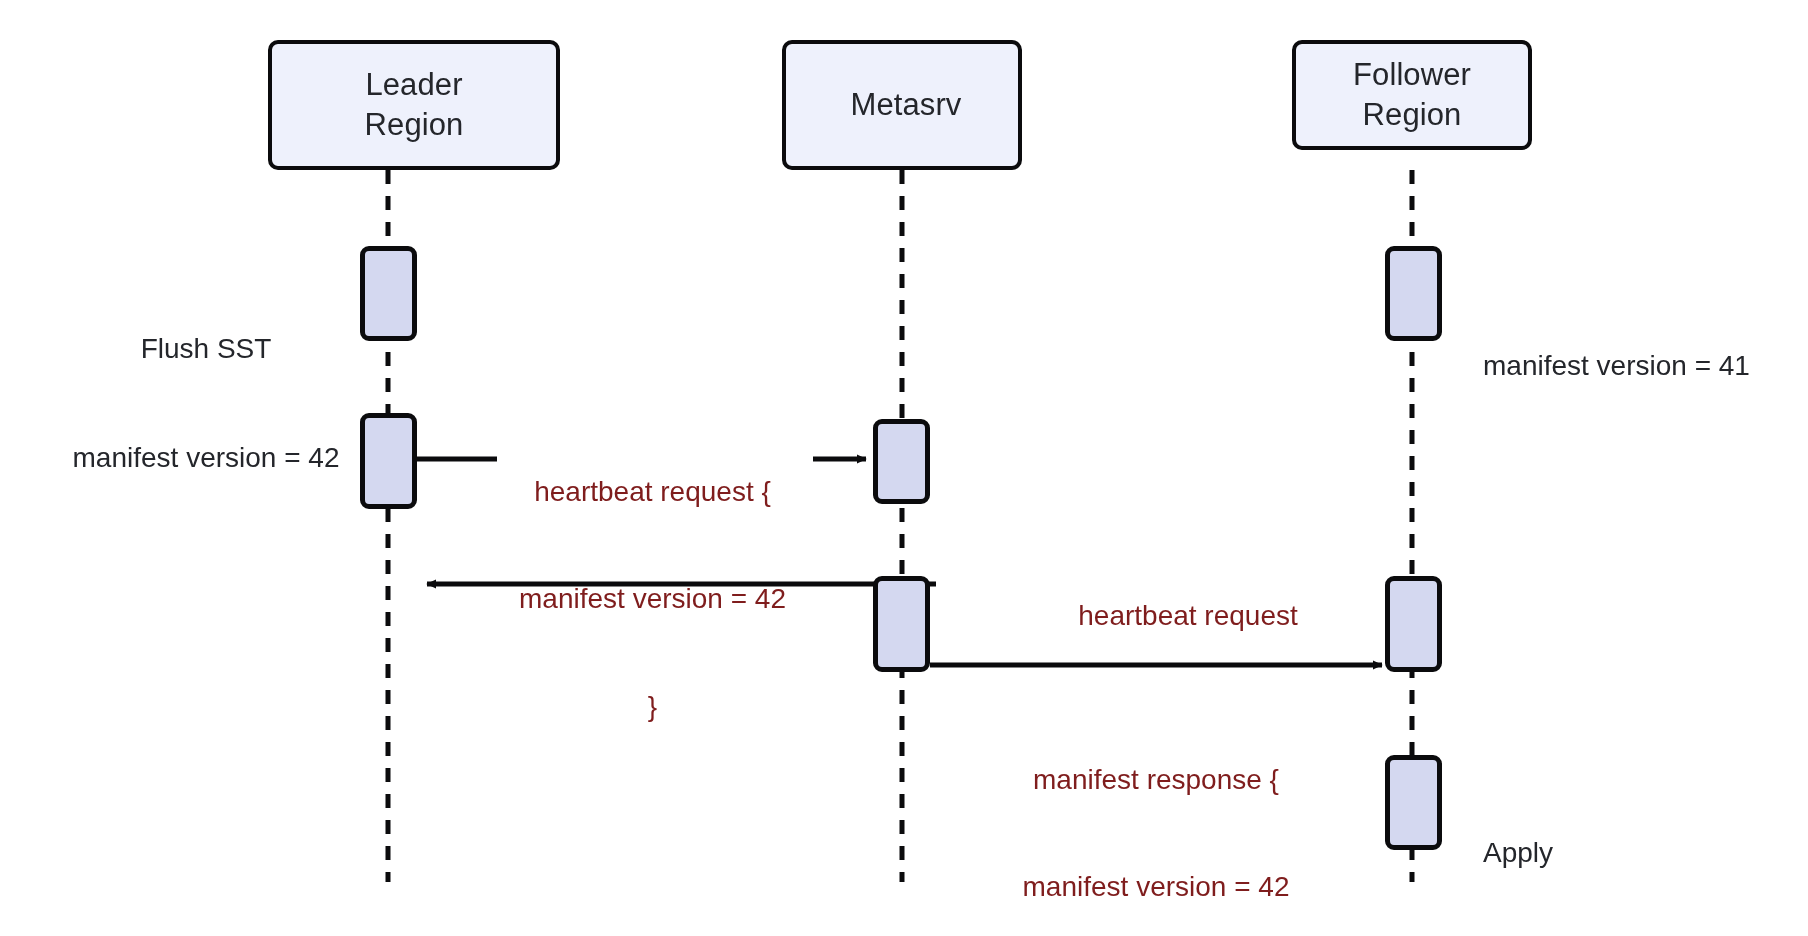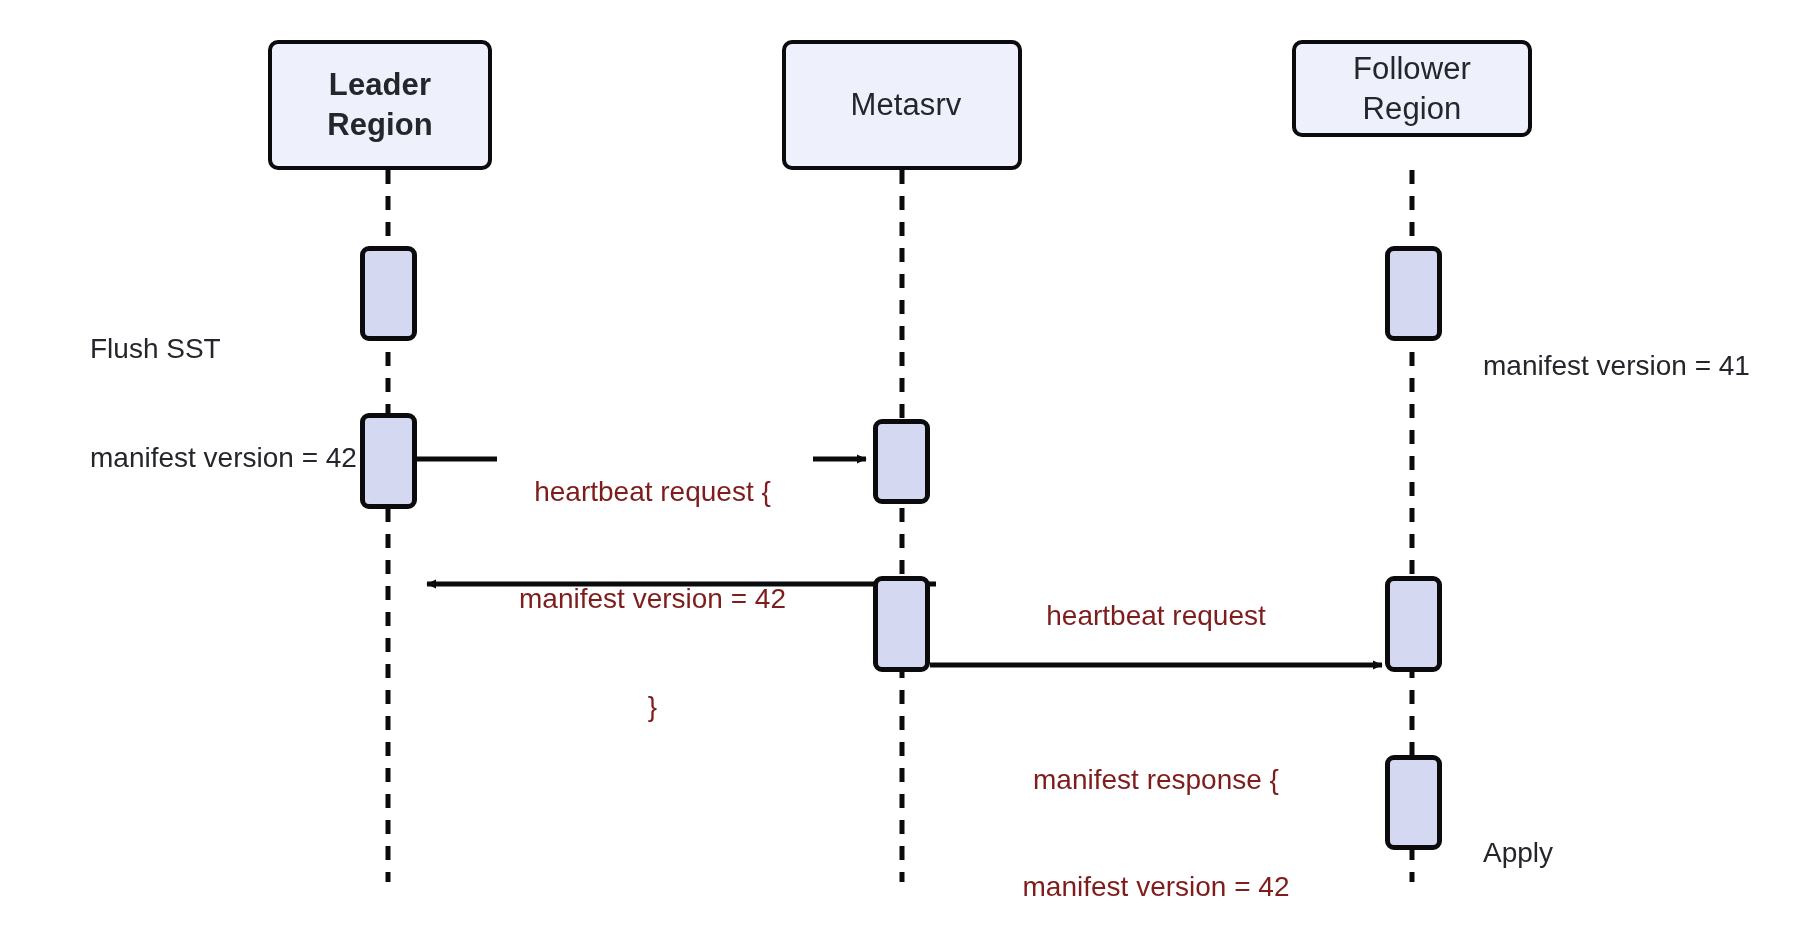--- a/index.html
+++ b/index.html
@@ -57,21 +57,21 @@
   }
   .msg-label.center { text-align: center; }
   .note-label {
     position: absolute;
     font-size: 28px;
     color: #24262b;
     line-height: 1.30;
     white-space: pre;
   }
   .note-label.right-of { text-align: left; }
-  .note-label.left-of { text-align: left; margin-left: 44px; }
+  .note-label.left-of { text-align: center; }
 </style>
 </head>
 <body>
 
 <div id="diagram">
 
   <svg id="svg-layer" viewBox="0 0 1808 936">
     <defs>
       <marker id="arrowhead-right" markerWidth="10" markerHeight="10" refX="9.2" refY="5" orient="auto" markerUnits="userSpaceOnUse">
         <path d="M 0 0.4 L 10 5 L 0 9.6 z" fill="#0b0b0d"></path>
@@ -87,32 +87,32 @@
     <line x1="415" y1="459" x2="497" y2="459" stroke="#0b0b0d" stroke-width="5"></line>
     <line x1="813" y1="459" x2="866" y2="459" stroke="#0b0b0d" stroke-width="5" marker-end="url(#arrowhead-right)"></line>
 
     <g transform="translate(1808,1168) rotate(180)">
       <line x1="872" y1="584" x2="1381" y2="584" stroke="#0b0b0d" stroke-width="5" marker-end="url(#arrowhead-right)"></line>
     </g>
 
     <line x1="930" y1="665" x2="1382" y2="665" stroke="#0b0b0d" stroke-width="5" marker-end="url(#arrowhead-right)"></line>
   </svg>
 
-  <div class="participant-box" style="left:268px; top:40px; width:224px; height:130px;font-weight:bold;">
+  <div class="participant-box" style="left:268px; top:40px; width:292px; height:130px;">
     <span>
       <span>Leader</span><br>
       <span>Region</span>
     </span>
   </div>
 
   <div class="participant-box" style="left:782px; top:40px; width:240px; height:130px;padding-left:8px;">
     <span>Metasrv</span>
   </div>
 
-  <div class="participant-box" style="left:1292px; top:40px; width:240px; height:97px;">
+  <div class="participant-box" style="left:1292px; top:40px; width:240px; height:110px;">
     <span>
       <span>Follower</span><br>
       <span>Region</span>
     </span>
   </div>
 
   <div class="activation-box" style="left:360px; top:246px; width:57px; height:95px;"></div>
 
   <div class="activation-box" style="left:360px; top:413px; width:57px; height:96px;"></div>
 
@@ -139,21 +139,21 @@
     <div>Apply</div>
     
   </div>
 
   <div class="msg-label center" style="left:490px; top:402px; width:325px;">
     <div>heartbeat request {</div>
     <div>manifest version = 42</div>
     <div>}</div>
   </div>
 
-  <div class="msg-label center" style="left:930px; top:526px; width:452px;">
+  <div class="msg-label center" style="left:930px; top:526px; width:452px;padding-left:32px;">
     <div>heartbeat request</div>
   </div>
 
   <div class="msg-label center" style="left:930px; top:690px; width:452px;">
     <div>manifest response {</div>
     <div>manifest version = 42</div>
     
   </div>
 
 </div>

